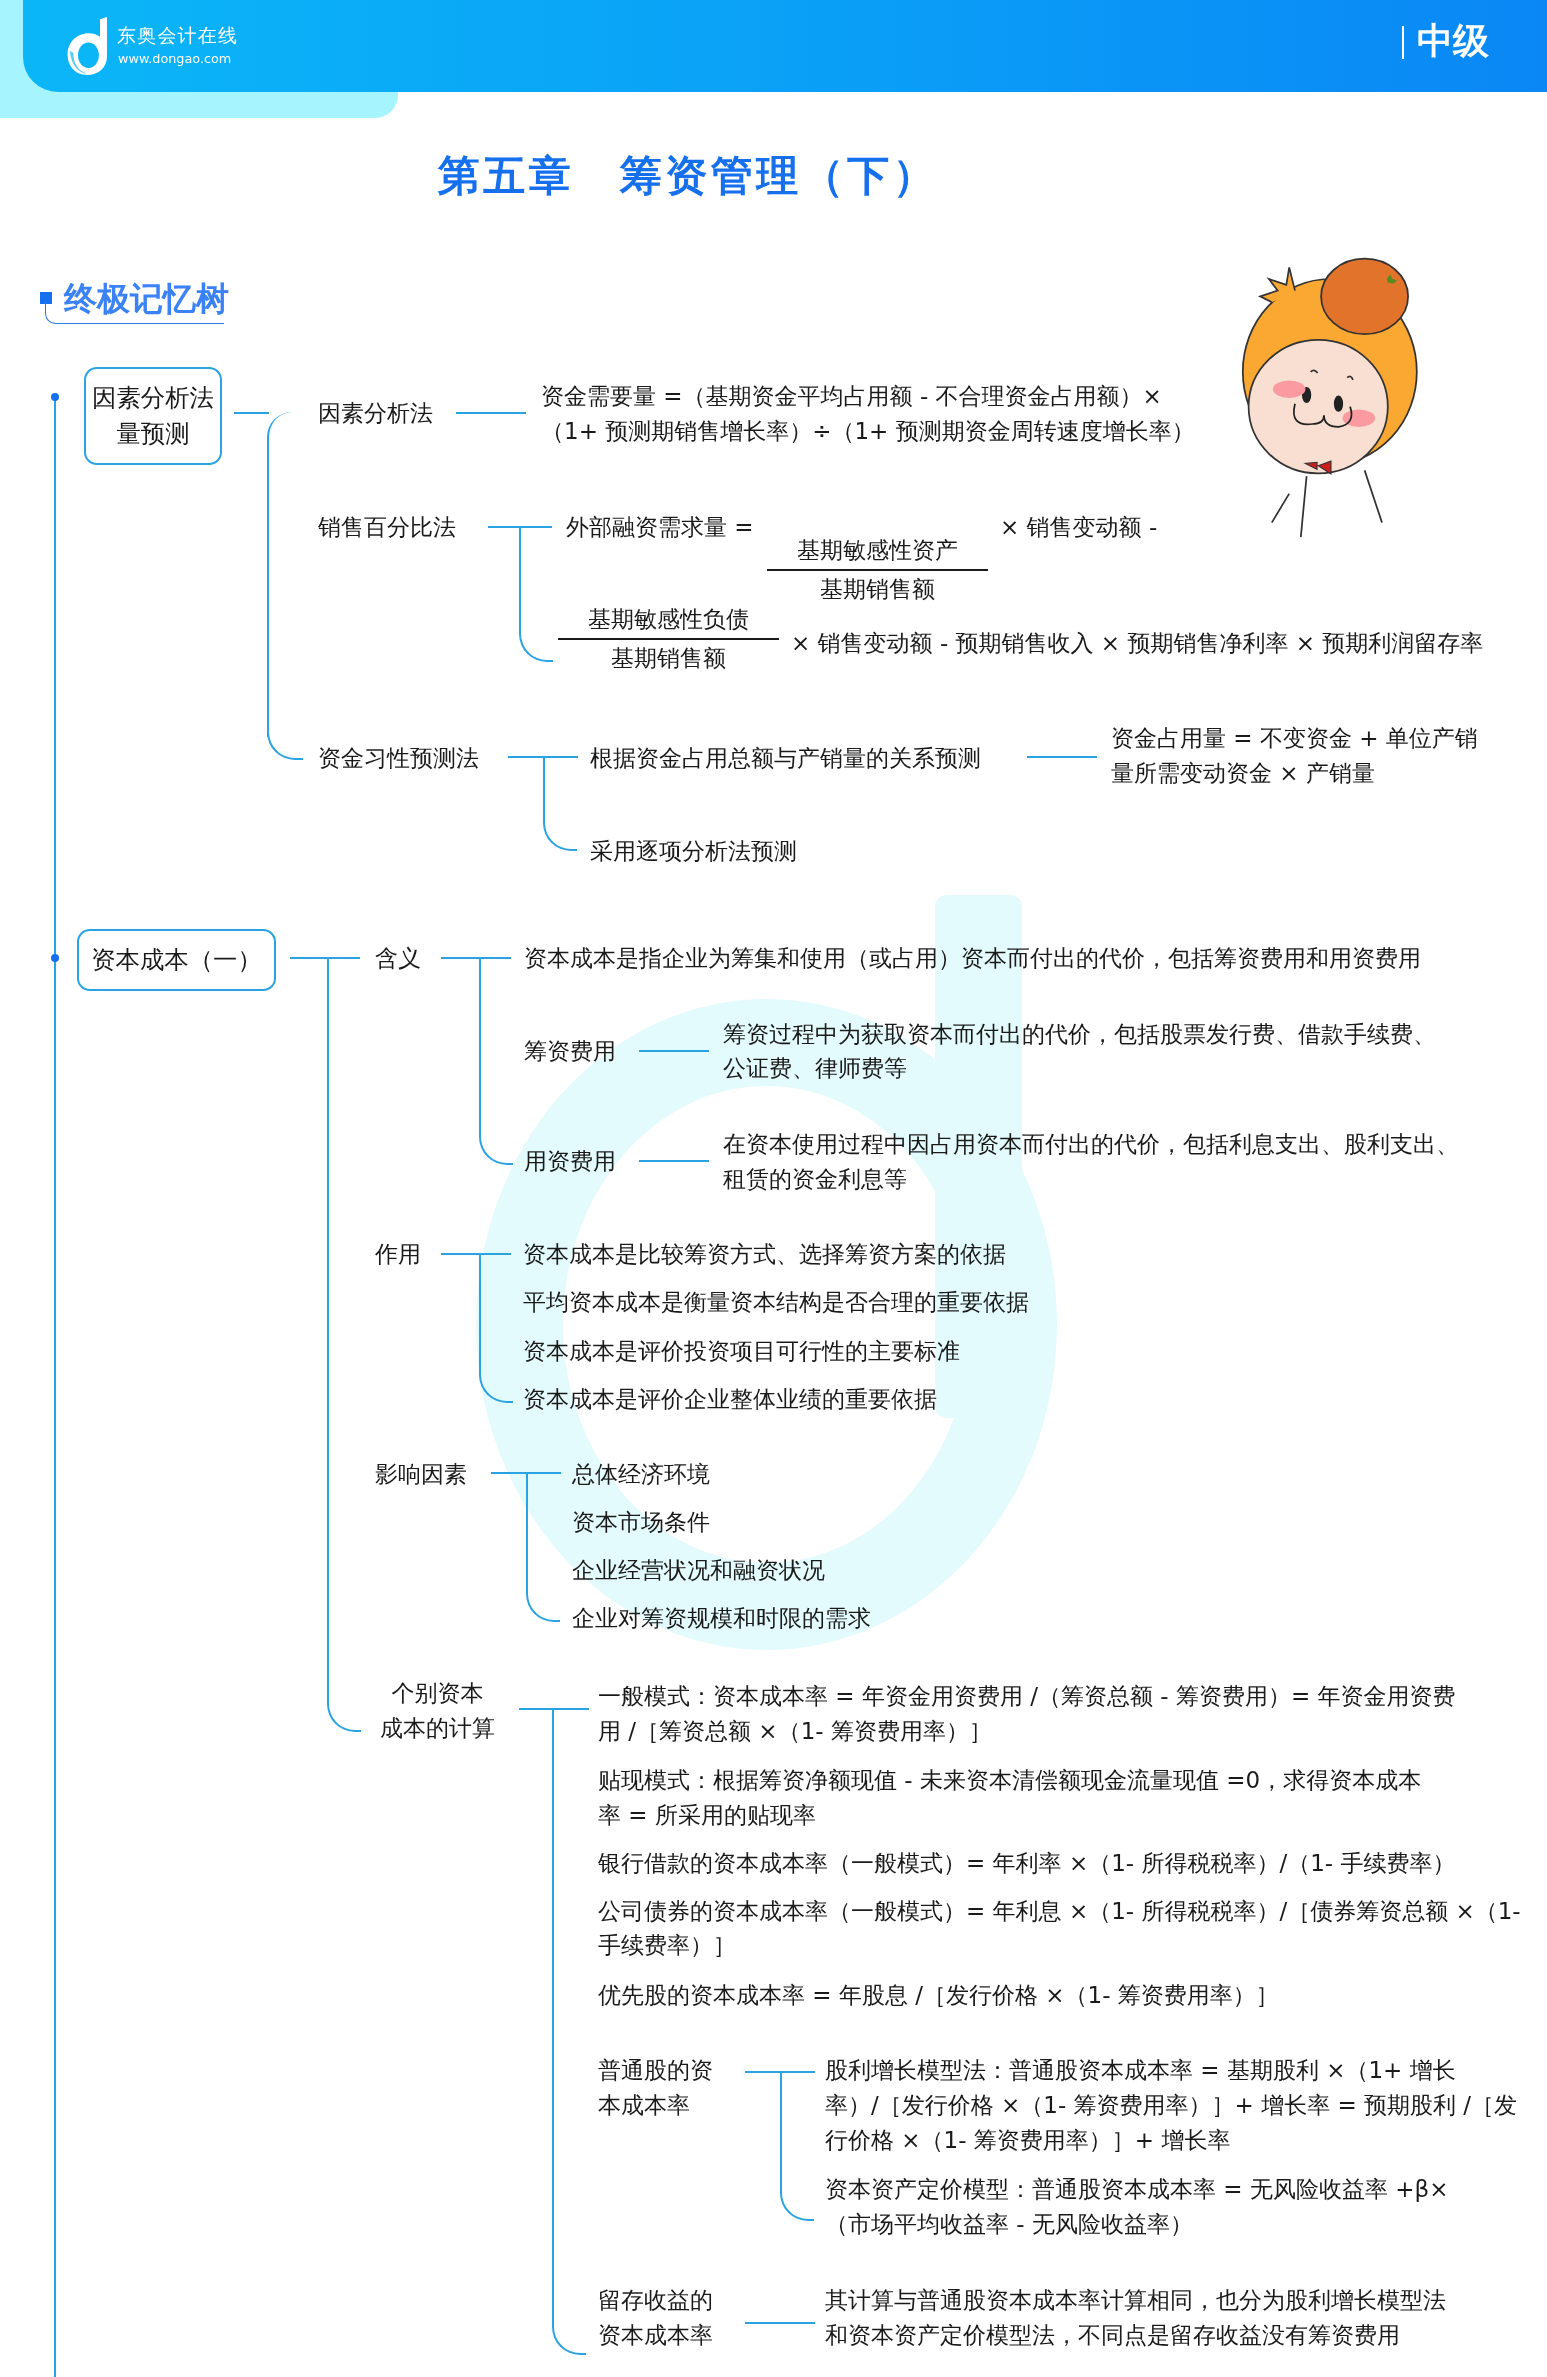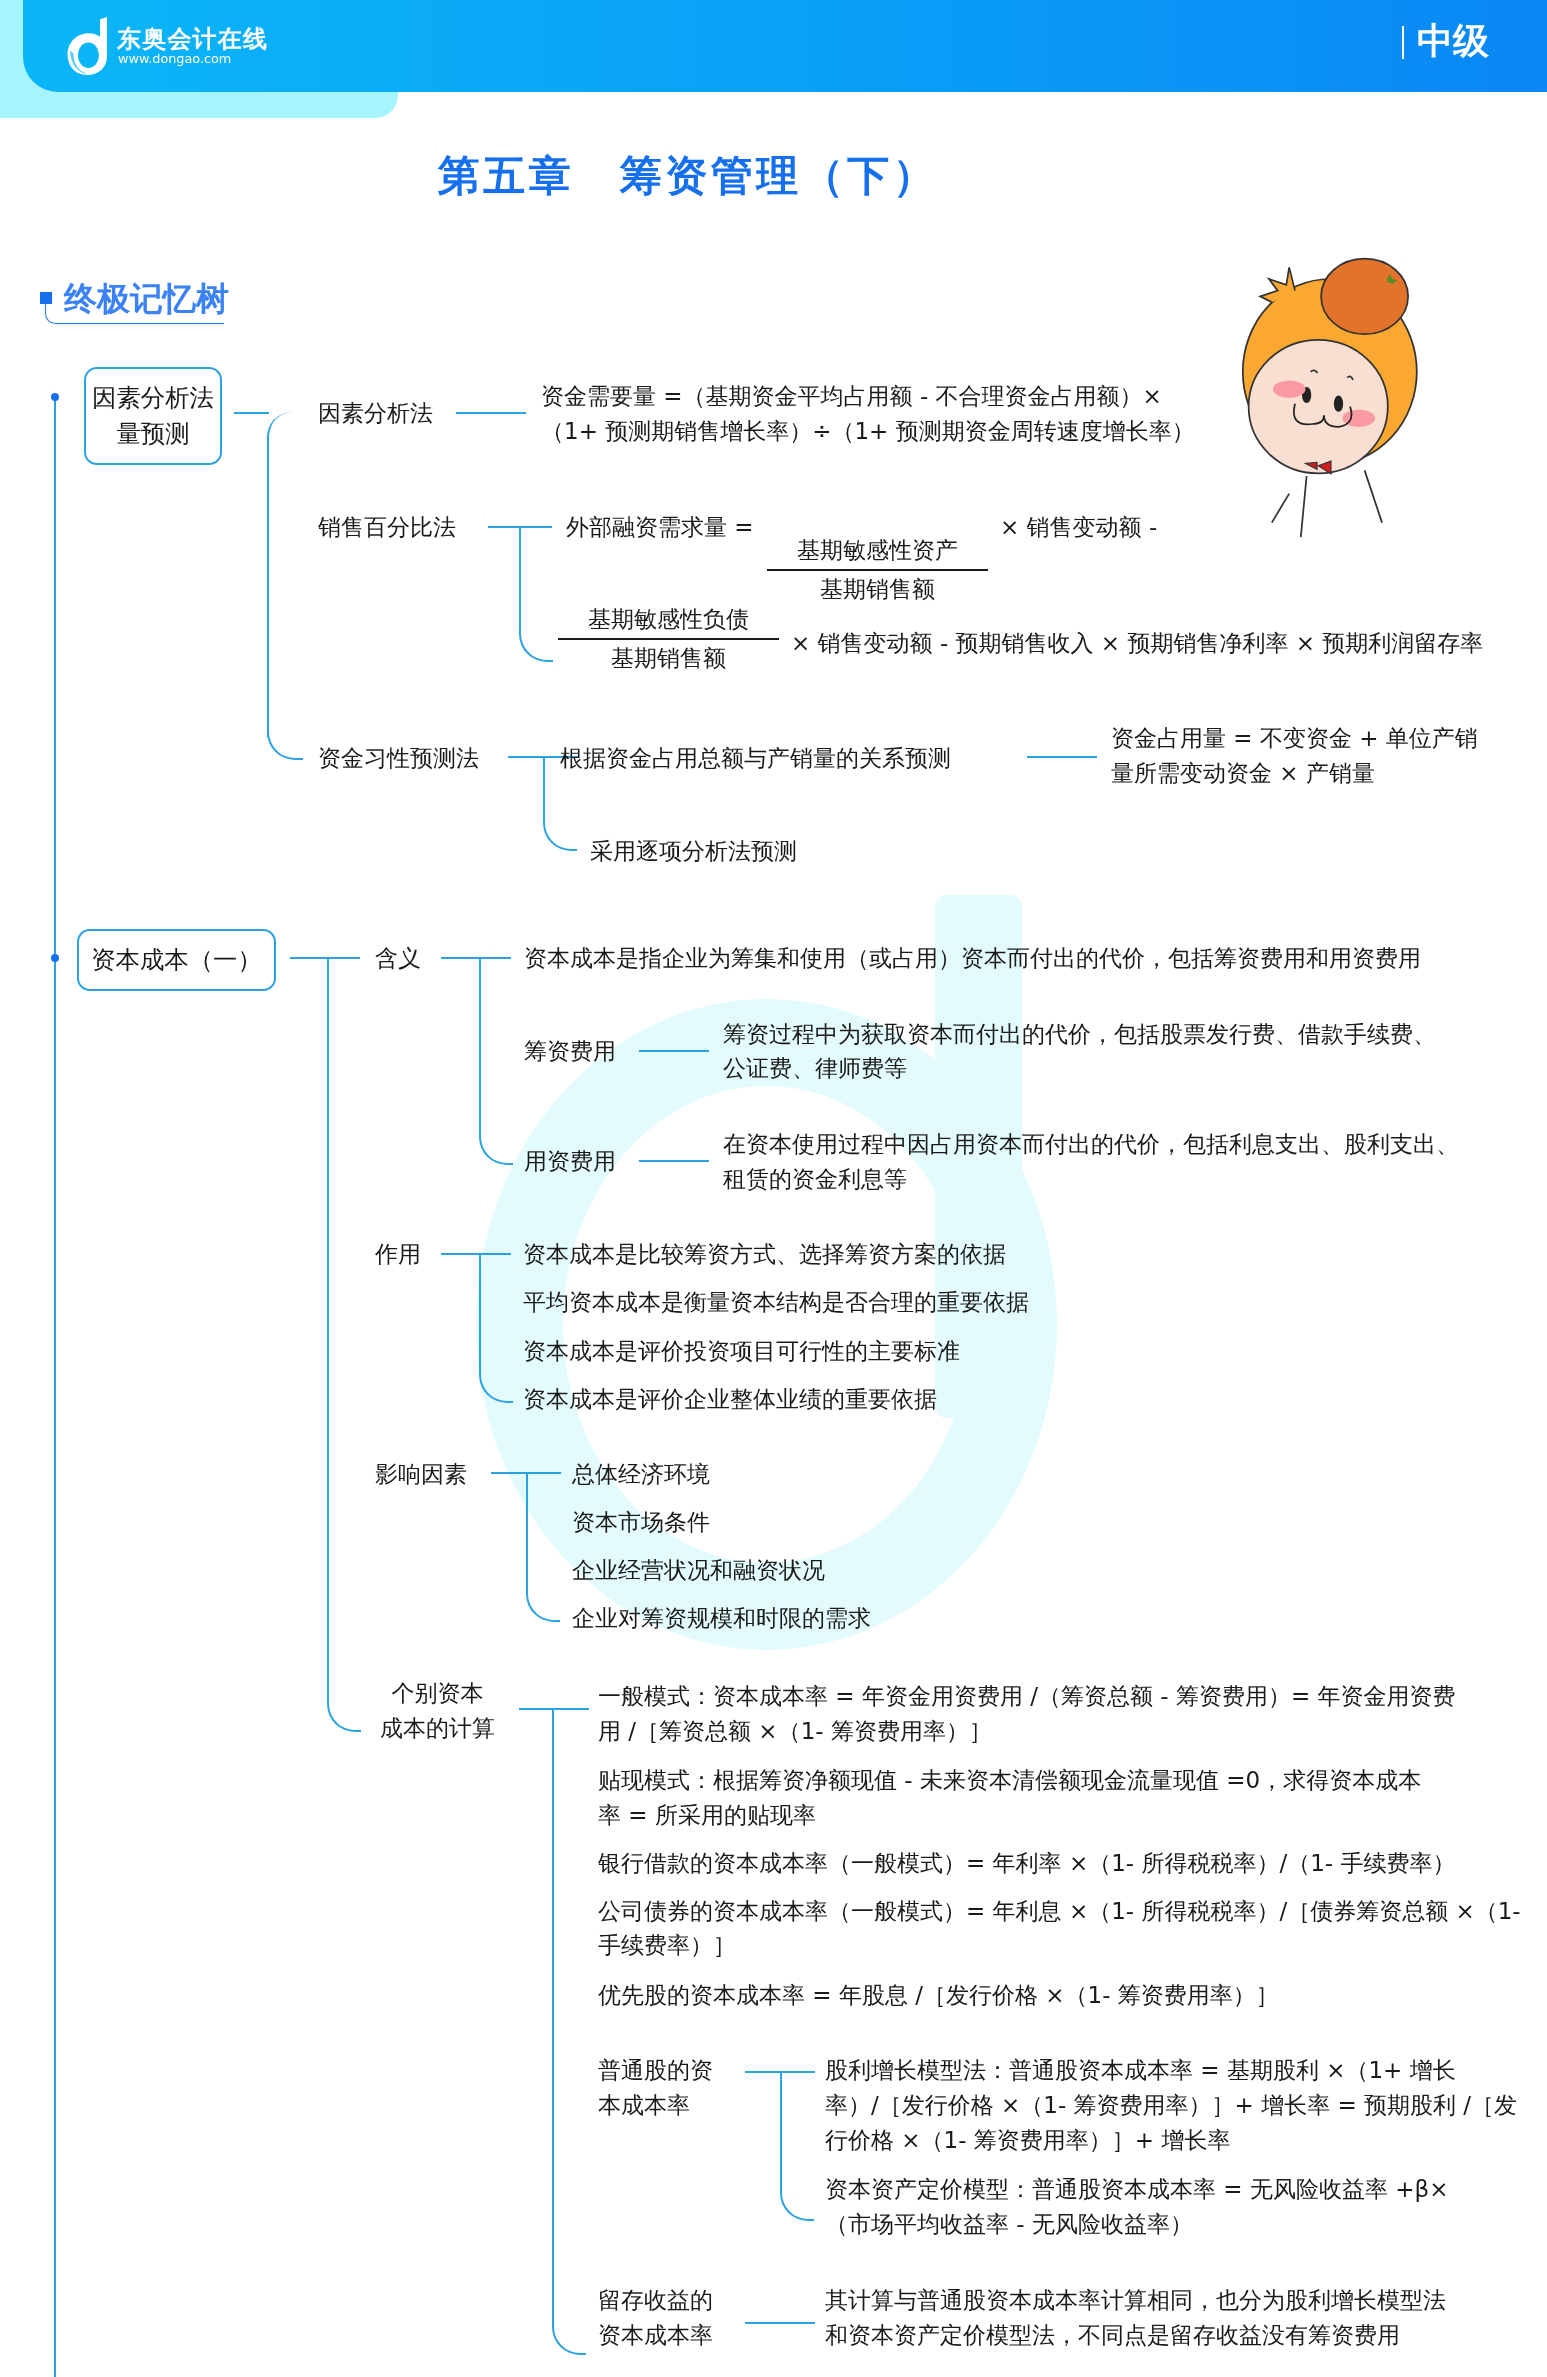--- a/index.html
+++ b/index.html
@@ -24,21 +24,21 @@
 
 <div class="hdr-light"></div>
 <div class="hdr-main"></div>
 
 <div class="abs" style="left:65px;top:17.4px;width:192px;height:58px;">
   <svg width="48" height="58" viewBox="0 0 82 100" style="position:absolute;left:0;top:0;">
     <path d="M60 4 L72 0 L72 68 C72 88 56 100 38 100 C16 100 4 84 4 64 C4 44 20 28 40 28 C48 28 54 30 60 34 Z" fill="#ffffff"></path>
     <ellipse cx="40" cy="66" rx="18" ry="22" fill="#0bb6f7"></ellipse>
     <path d="M8 58 C10 82 22 96 38 98 C20 92 14 78 14 62 Z" fill="#0bb6f7" opacity="0.7"></path>
   </svg>
-  <div style="position:absolute;left:52px;top:5.8px;font-size:24px;font-weight:bold;color:#fff;white-space:nowrap;letter-spacing:1.2px;">东奥会计在线</div>
+  <div style="position:absolute;left:52px;top:5.8px;font-size:19px;font-weight:normal;color:#fff;white-space:nowrap;letter-spacing:1.2px;">东奥会计在线</div>
   <div style="position:absolute;left:53px;top:34px;font-size:12.8px;color:#fff;white-space:nowrap;">www.dongao.com</div>
 </div>
 
 <div class="abs" style="left:1402px;top:25.6px;width:1.7px;height:33px;background:#ffffff;"></div>
 <div class="abs" style="left:1417px;top:17.4px;font-size:36px;font-weight:bold;color:#fff;white-space:nowrap;line-height:48px;">中级</div>
 
 <div class="page-title">第五章　筹资管理（下）</div>
 
 <div class="watermark" style="left:476px;top:999px;width:581px;height:651px;border:87px solid #e4fbfd;box-sizing:border-box;"></div>
 <div class="abs" style="left:935px;top:895px;width:87px;height:523px;background:#e4fbfd;border-radius:11.6px;"></div>
@@ -93,21 +93,21 @@
 <div class="frac" style="left:558px;top:603px;width:221px;">
   <div>基期敏感性负债</div>
   <div class="bar"></div>
   <div>基期销售额</div>
 </div>
 <div class="t" style="left:791px;top:626px;">× 销售变动额 - 预期销售收入 × 预期销售净利率 × 预期利润留存率</div>
 
 <div class="t" style="left:318px;top:741px;">资金习性预测法</div>
 <div class="ln" style="left:508px;top:756px;width:70px;height:2.3px;"></div>
 <div class="curve" style="left:543px;top:756px;width:32px;height:93px;"></div>
-<div class="t" style="left:560px;top:741px;">根据资金占用总额与产销量的关系预测</div>
+<div class="t" style="left:590px;top:741px;">根据资金占用总额与产销量的关系预测</div>
 <div class="ln" style="left:1027px;top:756px;width:70px;height:2.3px;"></div>
 <div class="t" style="left:1111px;top:721px;">资金占用量 = 不变资金 + 单位产销</div>
 <div class="t" style="left:1111px;top:756px;">量所需变动资金 × 产销量</div>
 <div class="t" style="left:590px;top:834px;">采用逐项分析法预测</div>
 
 <div class="box" style="left:77px;top:929px;width:195px;height:58px;">
   <span>资本成本（一）</span>
 </div>
 <div class="ln" style="left:290px;top:957px;width:70px;height:2.3px;"></div>
 <div class="curve" style="left:327px;top:957px;width:32px;height:773px;"></div>

